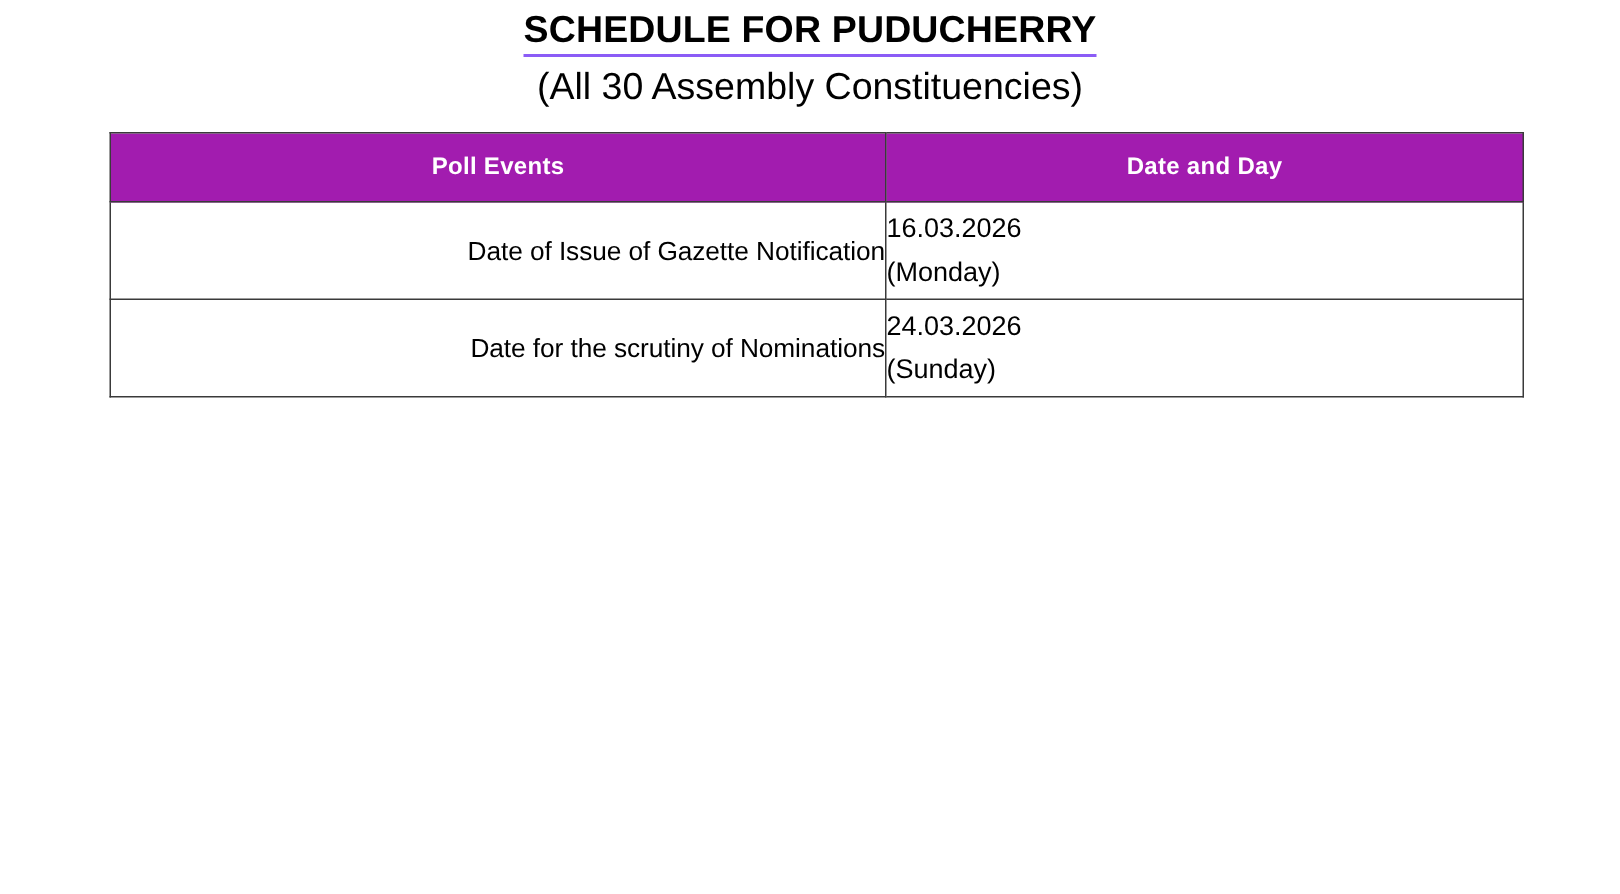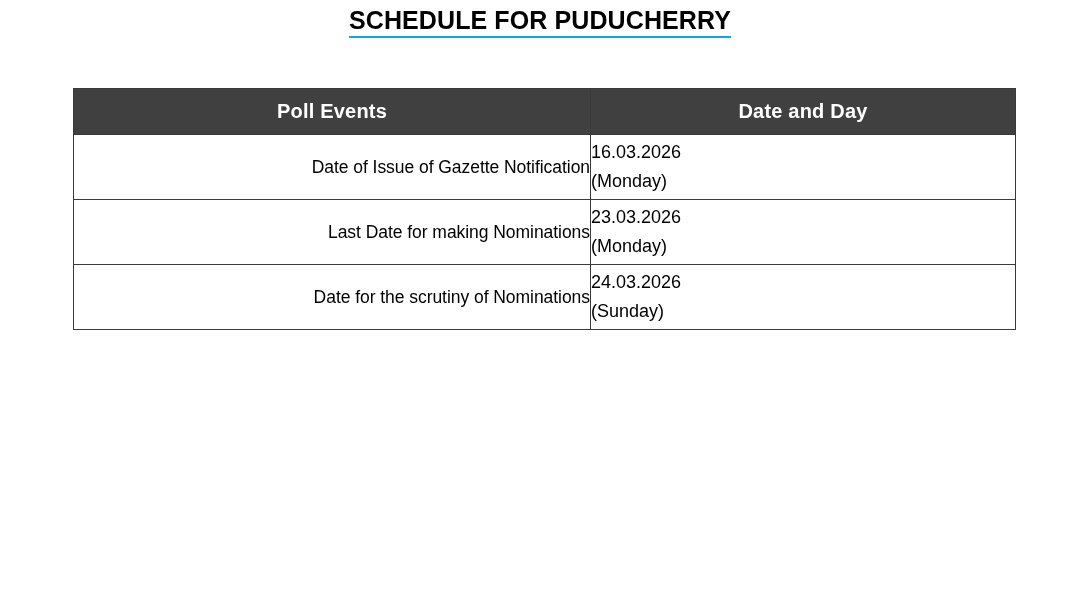--- a/index.html
+++ b/index.html
@@ -26,21 +26,21 @@
   .title-block {
     text-align: center;
     padding-top: 5px;
   }
   .doc-title {
     font-size: 25px;
     font-weight: bold;
     letter-spacing: 0.1px;
     line-height: 30px;
     display: inline-block;
-    border-bottom: 2px solid #0ea5e9;
+    border-bottom: 2px solid #8b5cf6;
     padding-bottom: 1px;
   }
   .doc-subtitle {
     font-size: 25px;
     font-weight: normal;
     line-height: 32px;
     margin-top: 4px;
   }
 
   
@@ -60,24 +60,24 @@
   table.schedule col.c-date  { width: 425px; }
 
   table.schedule th,
   table.schedule td {
     border: 1.4px solid #3a3a3a;
     padding: 0;
     vertical-align: middle;
   }
 
   thead th {
-    background: #404040;
+    background: #a21caf;
     color: #ffffff;
     height: 45px;
-    font-size: 20px;
+    font-size: 16px;
     font-weight: bold;
     text-align: center;
     letter-spacing: 0.2px;
   }
 
   tbody tr { height: 65px; }
 
   td.event-cell {
     text-align: right;
     padding: 0 8px 0 7px;
@@ -101,20 +101,21 @@
     font-weight: bold;
   }
 </style>
 </head>
 <body>
 
 <div class="page">
 
   <div class="title-block">
     <div class="doc-title">SCHEDULE FOR PUDUCHERRY</div>
+    <div class="doc-subtitle">(All 30 Assembly Constituencies)</div>
   </div>
 
   <div class="table-wrap">
     <table class="schedule">
       <colgroup>
         <col class="c-event">
         <col class="c-date">
       </colgroup>
       <thead>
         <tr>
@@ -124,27 +125,20 @@
       </thead>
       <tbody>
           <tr>
             <td class="event-cell">Date of Issue of Gazette Notification</td>
             <td class="date-cell">
               <span class="date-line">16.03.2026</span>
               <span class="day-line">(Monday)</span>
             </td>
           </tr>
           <tr>
-            <td class="event-cell">Last Date for making Nominations</td>
-            <td class="date-cell">
-              <span class="date-line">23.03.2026</span>
-              <span class="day-line">(Monday)</span>
-            </td>
-          </tr>
-          <tr>
             <td class="event-cell">Date for the scrutiny of Nominations</td>
             <td class="date-cell">
               <span class="date-line">24.03.2026</span>
               <span class="day-line">(Sunday)</span>
             </td>
           </tr>
         </tbody>
     </table>
   </div>
 

